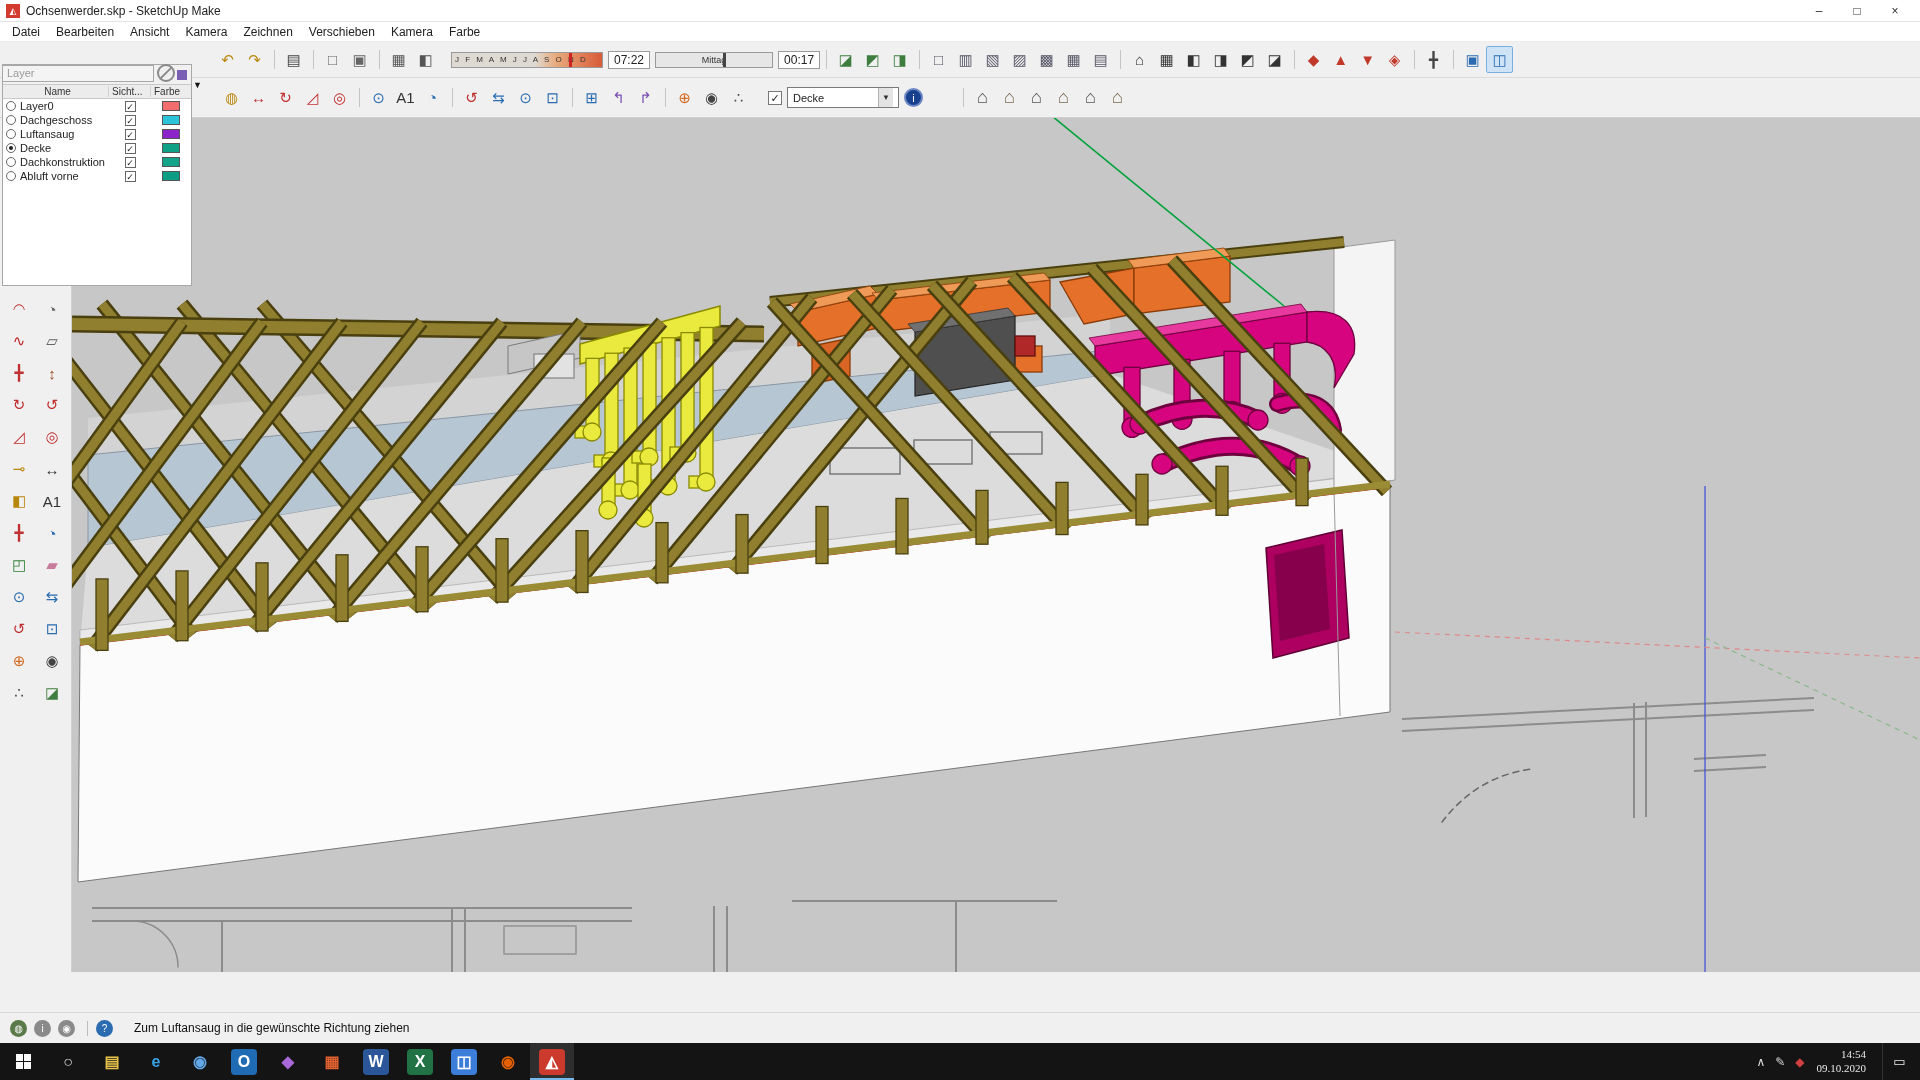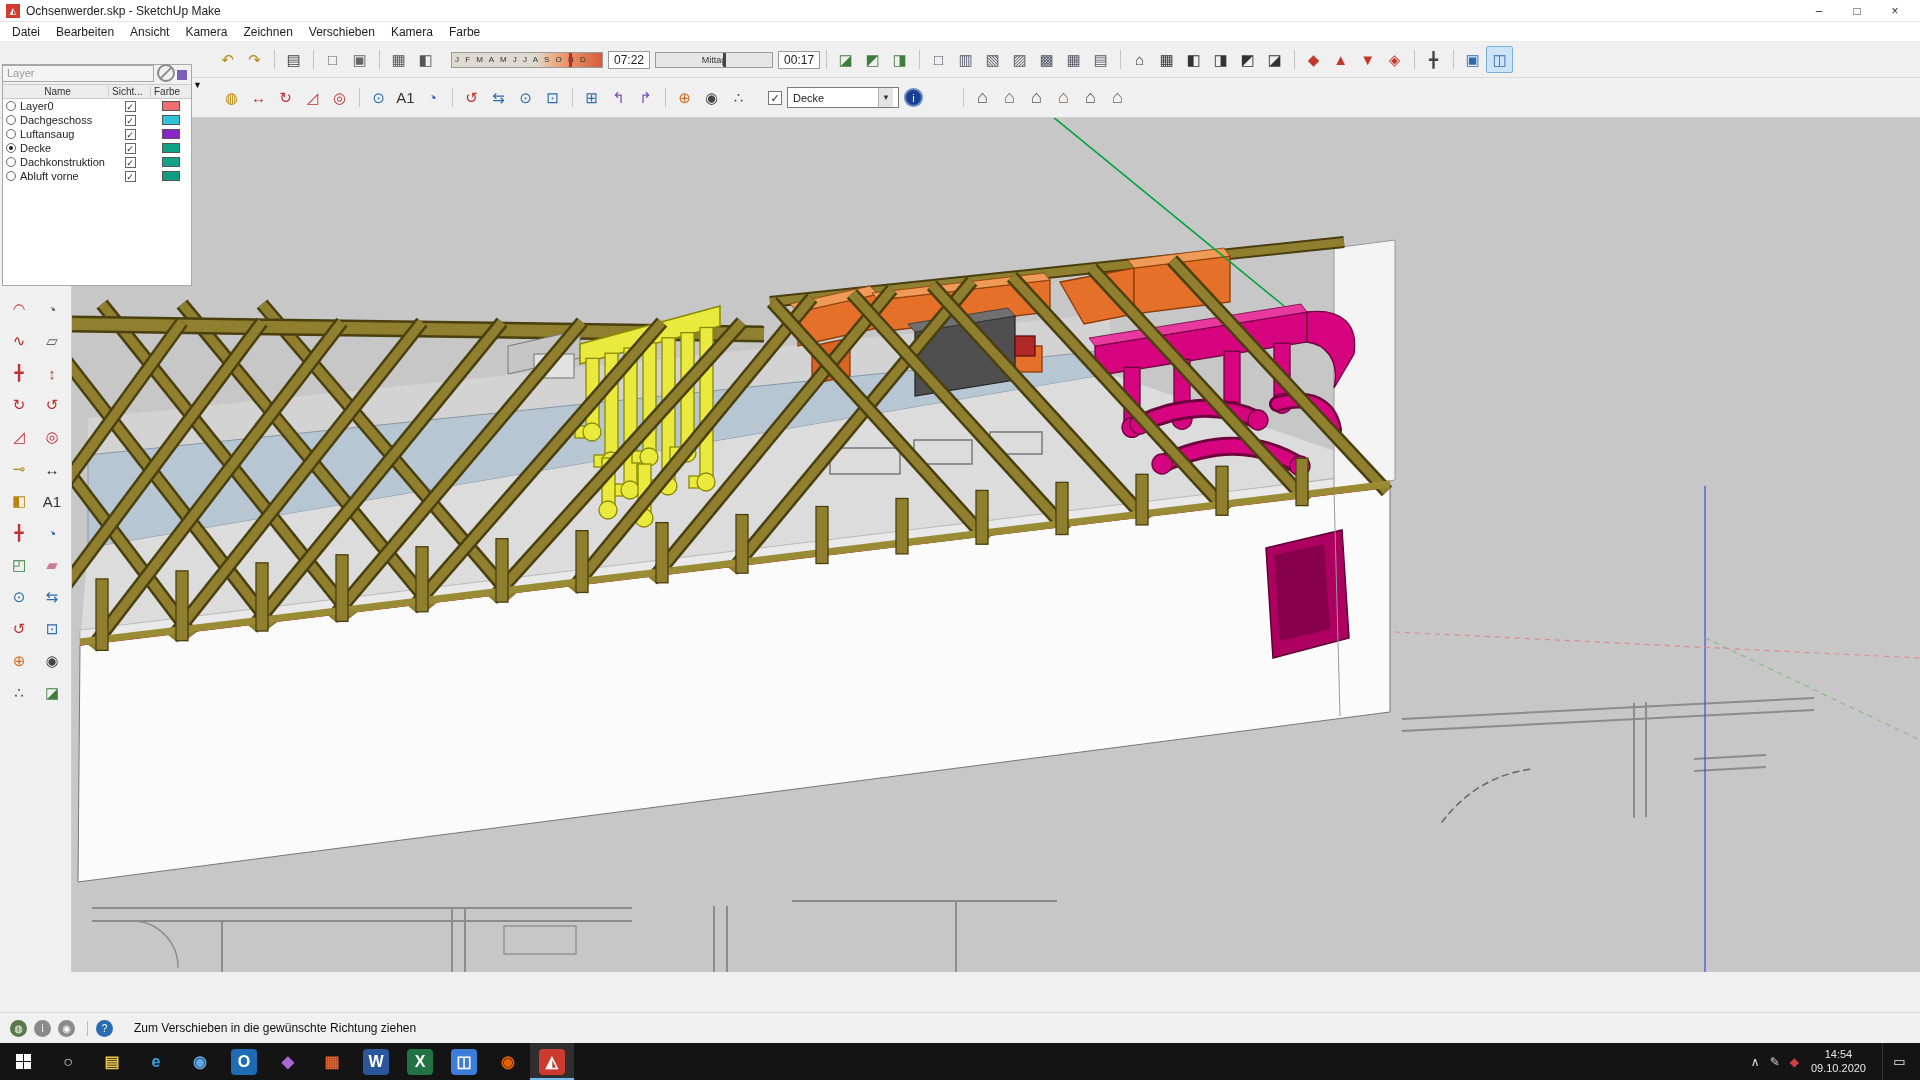--- a/index.html
+++ b/index.html
@@ -104,21 +104,21 @@
   
   .taskbar{position:absolute;top:1043px;left:0;width:1920px;height:37px;background:#141414;display:flex;align-items:center;color:#e8e8e8;}
   .tb-start{width:46px;height:37px;display:flex;align-items:center;justify-content:center;}
   .start-grid{display:grid;grid-template-columns:7px 7px;grid-template-rows:7px 7px;gap:1px;}
   .start-grid span{background:#fff;}
   .tb-app{width:44px;height:37px;display:flex;align-items:center;justify-content:center;position:relative;}
   .tb-app .badge{width:26px;height:26px;border-radius:4px;display:flex;align-items:center;justify-content:center;font-size:16px;font-weight:bold;}
   .tb-app.active{background:#2e2e2e;box-shadow:inset 0 -2px 0 #76b9ed;}
   .tray{margin-left:auto;display:flex;align-items:center;gap:12px;padding-right:4px;}
   .tray-icon{font-size:12px;color:#ddd;}
-  .tray-time{text-align:center;font-size:11px;line-height:1.25;}
+  .tray-time{text-align:right;font-size:11px;line-height:1.25;font-family:Liberation Serif, serif;}
   .notif{width:34px;height:37px;border-left:1px solid #333;display:flex;align-items:center;justify-content:center;font-size:13px;margin-left:4px;}
 </style>
 </head>
 <body>
 
 <div id="app">
 
   <div class="titlebar">
     <span class="appicon">◭</span>
     <span>Ochsenwerder.skp - SketchUp Make</span>
@@ -687,21 +687,21 @@
   </div>
 
 
   <div class="statusbar">
     <div class="tb-icons" style="gap:7px">
       <span class="sb-icon" style="background: rgb(90, 122, 74);">◍</span>
         <span class="sb-icon" style="background: rgb(138, 138, 138);">i</span>
         <span class="sb-icon" style="background: rgb(138, 138, 138);">◉</span>
         <span class="sb-icon sep" style="background: rgb(43, 108, 176);">?</span>
     </div>
-    <span class="sb-hint">Zum Verschieben in die gewünschte Richtung ziehen</span>
+    <span class="sb-hint">Zum Luftansaug in die gewünschte Richtung ziehen</span>
   </div>
 
   <div class="taskbar">
     <button class="tb-start">
       <span class="start-grid">
           <span></span>
           <span></span>
           <span></span>
           <span></span>
         </span>

